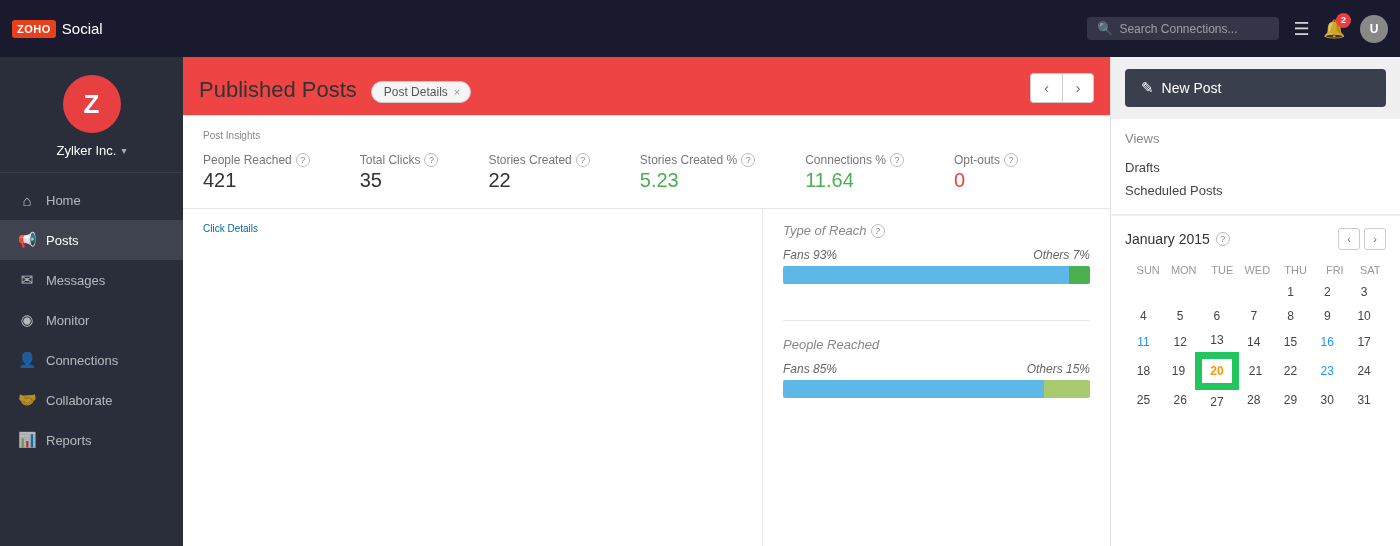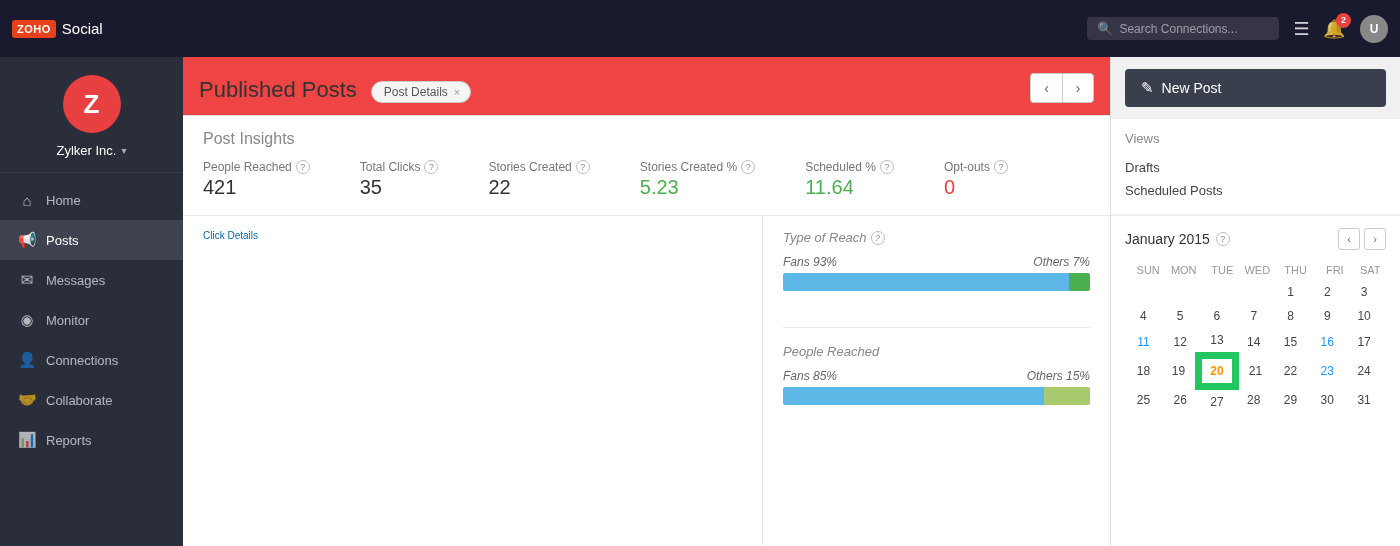--- a/index.html
+++ b/index.html
@@ -40,21 +40,21 @@
     .page-title { font-size: 22px; font-weight: 400; color: #333; }
     .tab-pill { display: flex; align-items: center; gap: 6px; background: #f5f5f5; border: 1px solid #ccc; border-radius: 14px; padding: 3px 10px 3px 12px; font-size: 12px; color: #555; cursor: pointer; }
     .tab-pill .close-x { color: #999; font-size: 11px; cursor: pointer; line-height: 1; }
     .nav-arrows { margin-left: auto; display: flex; gap: 0; }
     .nav-arrow { width: 32px; height: 30px; border: 1px solid #ccc; background: white; display: flex; align-items: center; justify-content: center; cursor: pointer; color: #666; font-size: 14px; }
     .nav-arrow:first-child { border-radius: 4px 0 0 4px; border-right: none; }
     .nav-arrow:last-child { border-radius: 0 4px 4px 0; }
 
     
     .insights-section { background: white; margin: 0; padding: 14px 20px 16px; border-bottom: 1px solid #e8e8e8; }
-    .section-label { font-size: 16px; color: #888; margin-bottom: 12px; font-weight: 400; }
+    .section-label { font-size: 10px; color: #888; margin-bottom: 12px; font-weight: 400; }
     .metrics-row { display: flex; gap: 0; align-items: flex-start; }
     .metric-item { display: flex; flex-direction: column; gap: 2px; margin-right: 50px; }
     .metric-label { font-size: 12px; color: #777; display: flex; align-items: center; gap: 4px; }
     .metric-value { font-size: 20px; font-weight: 400; color: #333; }
     .metric-value.green { color: #4caf50; }
     .metric-value.red-zero { color: #e84040; }
     .question-mark { width: 14px; height: 14px; border-radius: 50%; border: 1px solid #bbb; display: inline-flex; align-items: center; justify-content: center; font-size: 9px; color: #888; cursor: pointer; }
 
     
     .charts-area { display: flex; flex: 1; background: #f0f0f0; }
@@ -210,21 +210,21 @@
         <div class="metric-item">
           <div class="metric-label">
             <span>Stories Created %</span>
             <span class="question-mark">?</span>
           </div>
           <div class="metric-value green">5.23</div>
         </div>
 
         <div class="metric-item">
           <div class="metric-label">
-            <span>Scheduled %</span>
+            <span>Connections %</span>
             <span class="question-mark">?</span>
           </div>
           <div class="metric-value green">11.64</div>
         </div>
 
         <div class="metric-item">
           <div class="metric-label">
             <span>Opt-outs</span>
             <span class="question-mark">?</span>
           </div>

